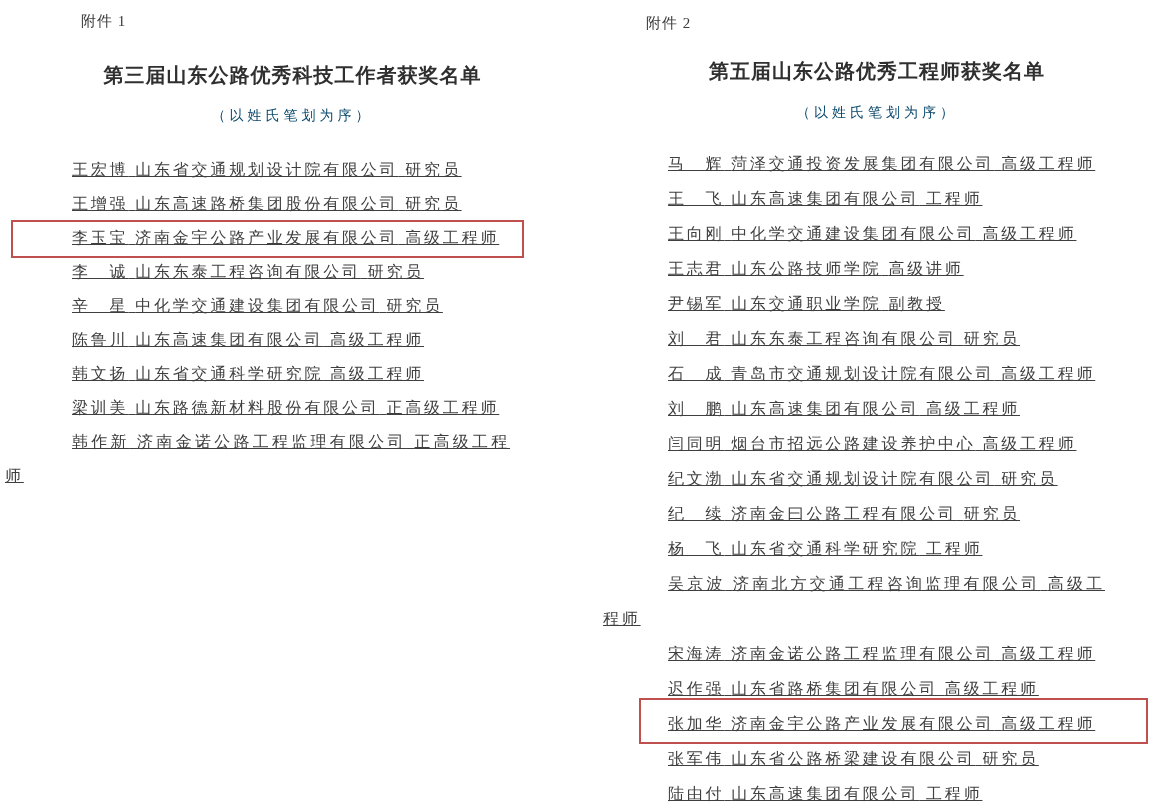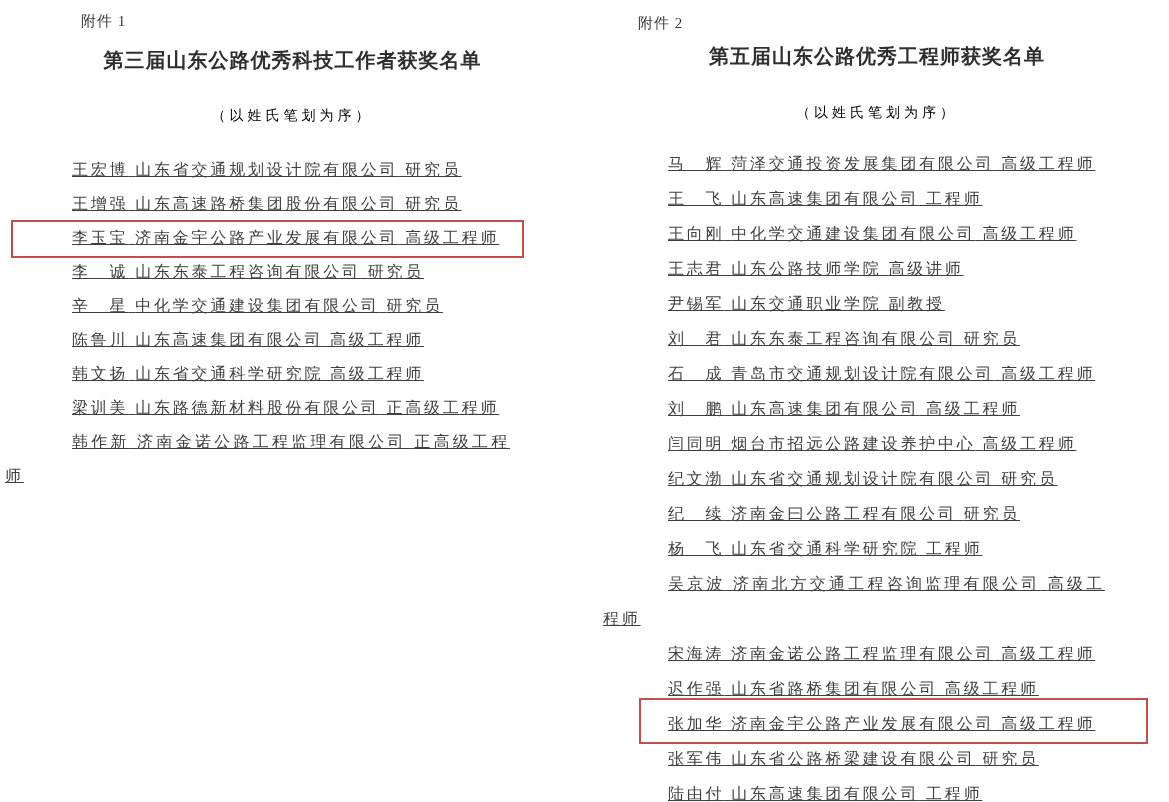--- a/index.html
+++ b/index.html
@@ -5,30 +5,30 @@
   html,body{margin:0;padding:0;}
   body{
     width:1169px;height:802px;background:#ffffff;position:relative;overflow:hidden;
     font-family:"Liberation Serif","DejaVu Serif",serif;color:#3f3f3f;
   }
   .page{position:absolute;top:0;height:802px;}
   .page-left{left:0;width:585px;}
   .page-right{left:585px;width:584px;}
   .att-label{position:absolute;font-size:15px;letter-spacing:1px;color:#3a3a3a;}
   .page-left  .att-label{left:33px;top:12px;padding-left:48px;}
-  .page-right .att-label{left:53px;top:14px;}
+  .page-right .att-label{left:61px;top:14px;}
   .doc-title{
-    position:absolute;left:0;right:0;margin:3px;text-align:center;
+    position:absolute;left:0;right:0;margin:18px;text-align:center;
     font-size:20px;font-weight:700;color:#2f2f2f;letter-spacing:1px;
   }
   .page-left  .doc-title{top:44px;}
   .page-right .doc-title{top:40px;}
   .doc-subtitle{
     position:absolute;left:0;right:0;text-align:center;
-    font-size:14px;letter-spacing:4px;color:#000000;
+    font-size:14px;letter-spacing:4px;color:#0c4a6e;
   }
   .page-left  .doc-subtitle{top:107px;}
   .page-right .doc-subtitle{top:104px;}
   .award-list{
     position:absolute;font-size:16px;letter-spacing:2.8px;
     text-align:justify;
     text-decoration:underline;
   }
   .page-left  .award-list{left:5px;top:153px;width:505px;}
   .page-right .award-list{left:18px;top:146px;width:502px;}

